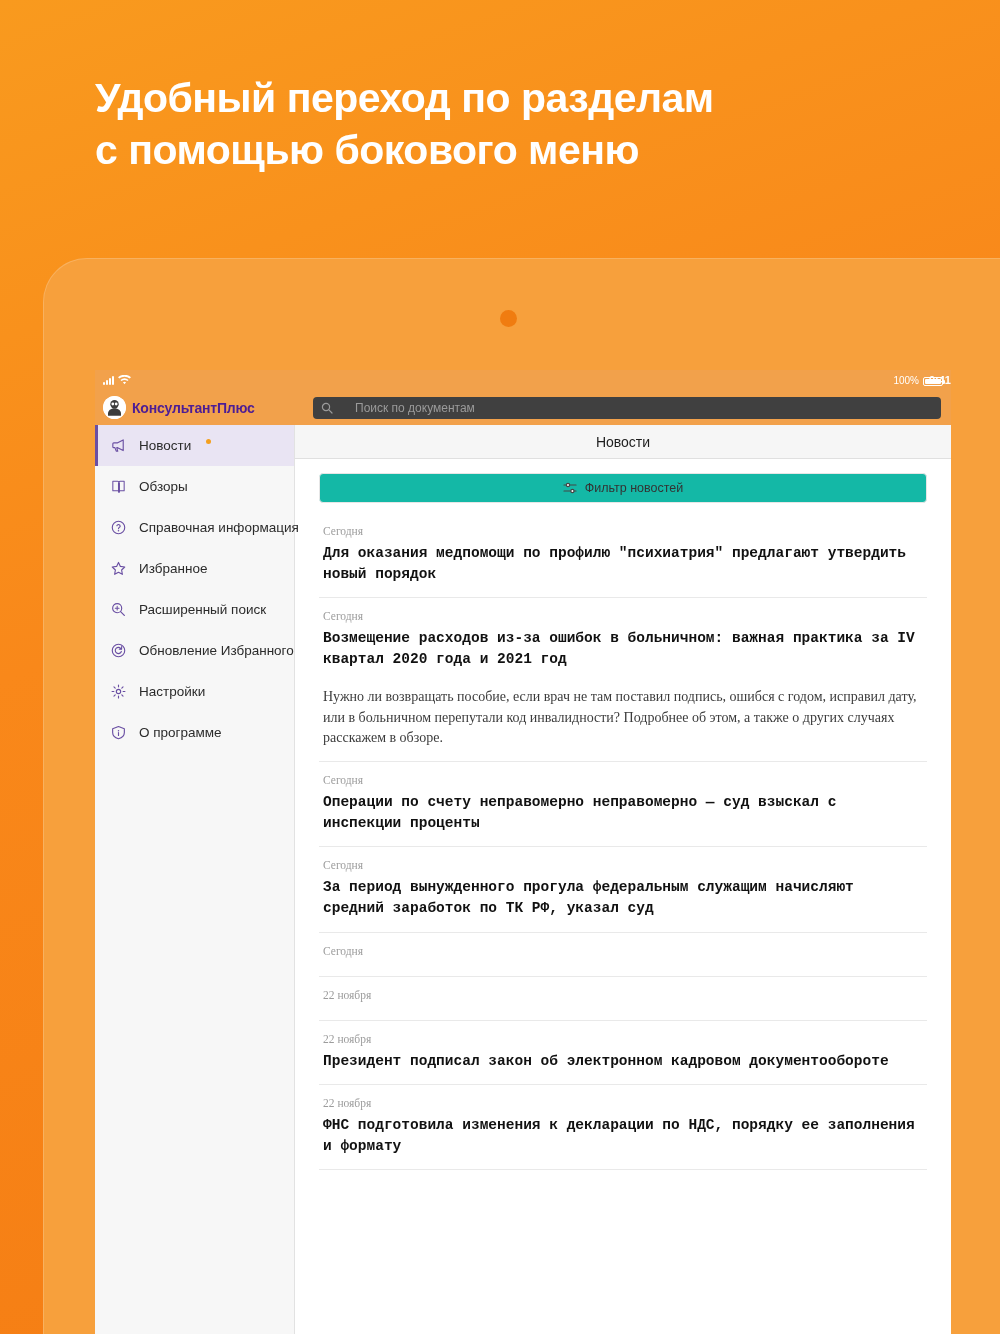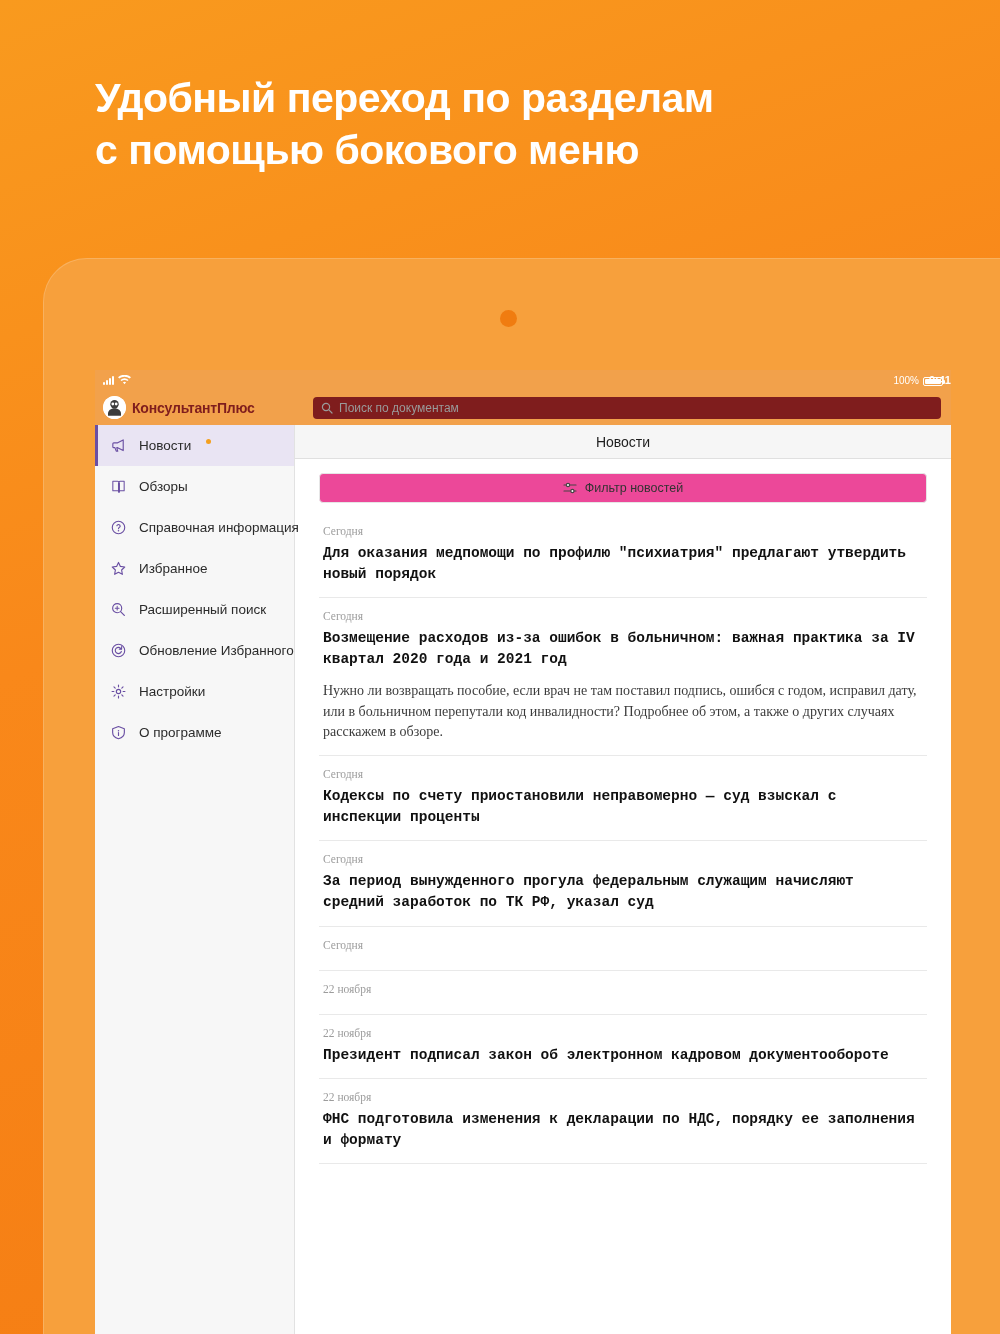--- a/index.html
+++ b/index.html
@@ -104,30 +104,30 @@
     gap: 10px;
   }
   .brand { display: flex; align-items: center; gap: 6px; width: 200px; }
   .brand-logo {
     width: 23px; height: 23px; border-radius: 50%;
     background: #FFFFFF;
     display: flex; align-items: center; justify-content: center;
     overflow: hidden;
   }
   .brand-title {
-    color: #7f1d1d; font-size: 14px; font-weight: bold;
+    color: #4c1d95; font-size: 14px; font-weight: bold;
     letter-spacing: -0.2px;
   }
   .searchbox {
     flex: 1;
     height: 22px;
-    background: #7f1d1d;
+    background: #404040;
     border-radius: 4px;
     display: flex; align-items: center;
-    padding: 0 8px; gap: 6px;
+    padding: 0 8px; gap: 22px;
   }
   .searchbox .ph { color: #9A9A9A; font-size: 12px; }
 
   
   .content { display: flex; height: calc(1080px - 20px - 35px); }
 
   
   .sidebar {
     width: 200px;
     background: #F7F7F7;
@@ -167,21 +167,21 @@
     height: 34px;
     background: #F6F6F6;
     border-bottom: 1px solid #E0E0E0;
     display: flex; align-items: center; justify-content: center;
     font-size: 14px; color: #1E1E1E;
   }
   .main-scroll { flex: 1; overflow: hidden; padding: 14px 24px 0 24px; }
 
   .filter-btn {
     height: 30px;
-    background: #ec4899;
+    background: #14b8a6;
     border: 1px solid #E6E6E6;
     border-radius: 4px;
     display: flex; align-items: center; justify-content: center;
     gap: 8px;
     font-size: 12.5px; color: #333;
     margin-bottom: 10px;
   }
 
   .news-item {
     padding: 12px 4px 13px 4px;
@@ -198,21 +198,21 @@
     font-size: 14.5px;
     font-weight: bold;
     color: #111111;
     line-height: 1.42;
   }
   .news-text {
     font-family: "Liberation Serif", serif;
     font-size: 14px;
     color: #3C3C3C;
     line-height: 1.45;
-    margin-top: 12px;
+    margin-top: 18px;
   }
   svg { display: block; }
 </style>
 </head>
 <body>
 
 <div class="promo">
   <span class="line">Удобный переход по разделам</span>
   <span class="line">с помощью бокового меню</span>
 </div>
@@ -382,21 +382,21 @@
           </div>
 
           <div class="news-item">
             <div class="news-date">Сегодня</div>
             <div class="news-title">Возмещение расходов из-за ошибок в больничном: важная практика за IV квартал 2020 года и 2021 год</div>
             <div class="news-text">Нужно ли возвращать пособие, если врач не там поставил подпись, ошибся с годом, исправил дату, или в больничном перепутали код инвалидности? Подробнее об этом, а также о других случаях расскажем в обзоре.</div>
           </div>
 
           <div class="news-item">
             <div class="news-date">Сегодня</div>
-            <div class="news-title">Кодексы по счету приостановили неправомерно — суд взыскал с инспекции проценты</div>
+            <div class="news-title">Операции по счету неправомерно неправомерно — суд взыскал с инспекции проценты</div>
           </div>
 
           <div class="news-item">
             <div class="news-date">Сегодня</div>
             <div class="news-title">За период вынужденного прогула федеральным служащим начисляют средний заработок по ТК РФ, указал суд</div>
           </div>
 
           <div class="news-item">
             <div class="news-date">Сегодня</div>
           </div>

